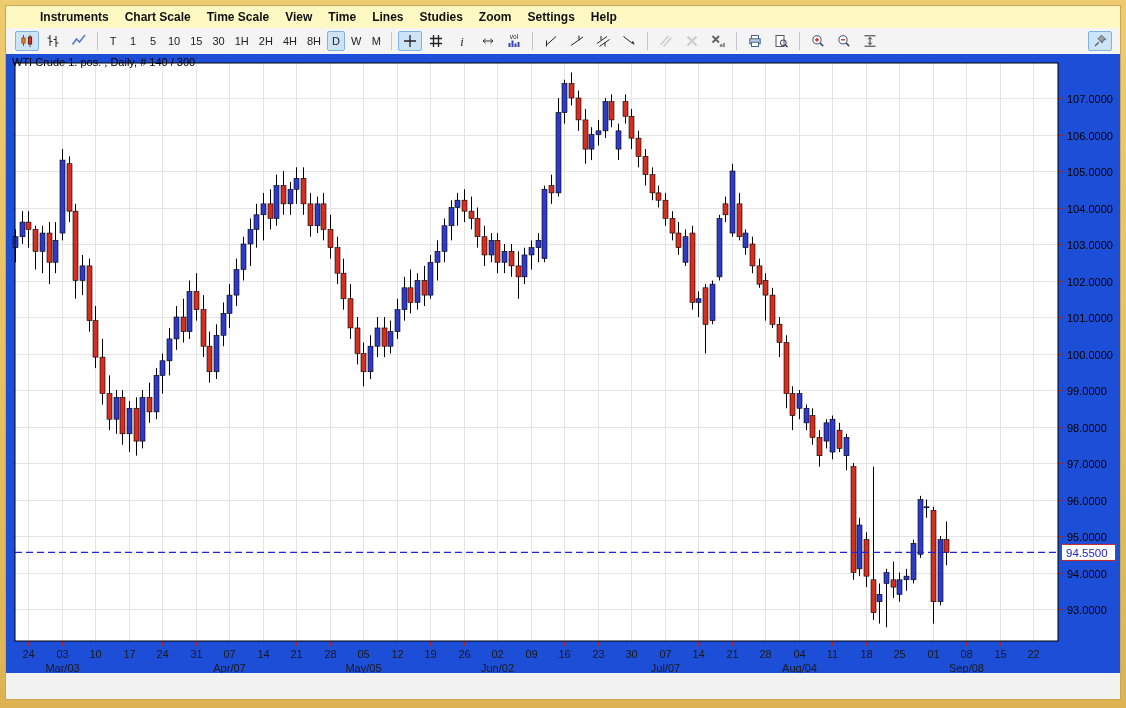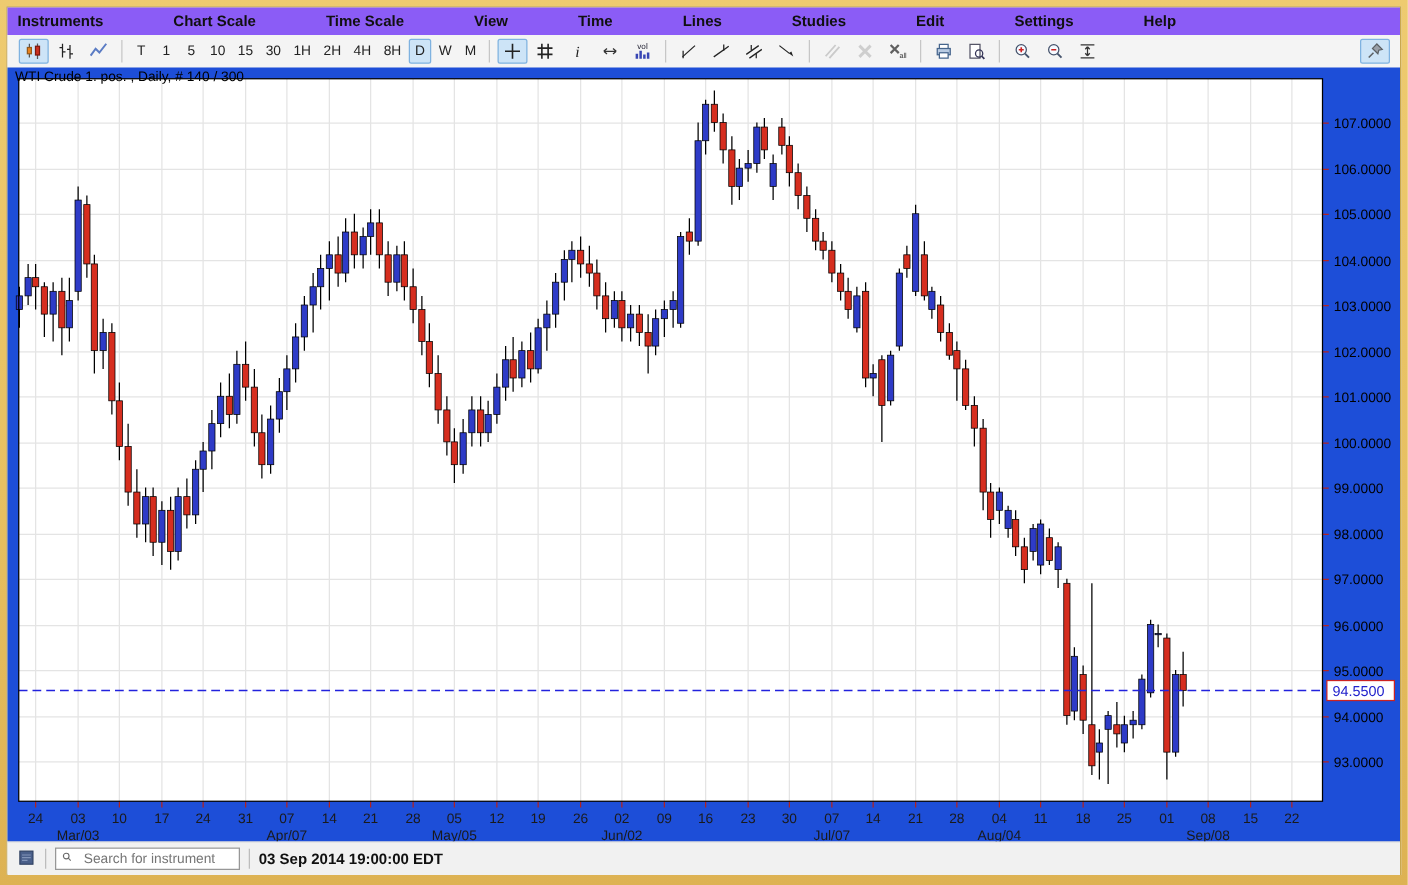--- a/index.html
+++ b/index.html
@@ -9,21 +9,21 @@
     font-family:"Liberation Sans",sans-serif;
     background:linear-gradient(180deg,#eecb70 0%,#e7c061 55%,#ddb253 100%);
     overflow:hidden;
   }
   .window{
     width:1116px;height:695px;background:#f2f2f2;
     display:flex;flex-direction:column;
     border:1px solid #c9a84f;box-sizing:border-box;
   }
   
-  .menubar{height:22px;display:flex;align-items:center;background:#8b5cf6;flex:none;gap:40px;}
+  .menubar{height:22px;display:flex;align-items:center;padding-left:26px;background:#fef9c3;flex:none;}
   .menu-item{font-weight:bold;font-size:12px;color:#101010;padding:2px 8px;white-space:nowrap;cursor:default;}
   
   .toolbar{height:26px;display:flex;align-items:center;padding-left:8px;background:#f4f4f4;flex:none;position:relative;}
   .tbtn{
     min-width:18px;height:20px;display:inline-flex;align-items:center;justify-content:center;
     border:1px solid transparent;border-radius:2px;font-size:11px;color:#222;
     padding:0 3px;margin:0 1px;box-sizing:border-box;cursor:default;white-space:nowrap;
   }
   .tbtn.selected{background:#cde4f7;border-color:#7fb2e0;}
   .tbtn.disabled{opacity:.45;}
@@ -45,21 +45,21 @@
 
 <div class="window">
   <div class="menubar" id="menubar">
       <div class="menu-item">Instruments</div>
       <div class="menu-item">Chart Scale</div>
       <div class="menu-item">Time Scale</div>
       <div class="menu-item">View</div>
       <div class="menu-item">Time</div>
       <div class="menu-item">Lines</div>
       <div class="menu-item">Studies</div>
-      <div class="menu-item">Edit</div>
+      <div class="menu-item">Zoom</div>
       <div class="menu-item">Settings</div>
       <div class="menu-item">Help</div>
     </div>
   <div class="toolbar" id="toolbar">
       <div class="tbtn selected">
         <span>
           <svg width="16" height="16" viewBox="0 0 16 16" style="display:block">
             <path d="M4.5 2v3.2M4.5 10v3" stroke="#555"></path>
             <rect x="2.9" y="5" width="3.2" height="5" fill="#e8821e" stroke="#96591a"></rect>
             <path d="M11 1.8v2.4M11 11v3.2" stroke="#555"></path>
@@ -673,34 +673,13 @@
           <rect x="932" y="485.6499999999998" width="5" height="62.05000000000001" fill="#2e3bc7" stroke="#000" stroke-width="0.6"></rect>
           <line x1="940.5" y1="467.3999999999998" x2="940.5" y2="511.1999999999999" stroke="#000000" stroke-width="1"></line>
           <rect x="938" y="485.6499999999998" width="5" height="12.775000000000318" fill="#d62e1f" stroke="#000" stroke-width="0.6"></rect>
           <line x1="9" y1="498.4250000000001" x2="1052" y2="498.4250000000001" stroke="#2222dd" stroke-width="1.2" stroke-dasharray="7 4"></line>
           <rect x="9" y="9" width="1043" height="578" fill="none" stroke="#000" stroke-width="1"></rect>
           <rect x="1055.5" y="490.4250000000001" width="54" height="16" fill="#fff" stroke="#cc2222" stroke-width="1"></rect>
           <text x="1060" y="502.9250000000001" font-size="11.5" fill="#2222cc" font-family="Liberation Sans,sans-serif">94.5500</text>
         </g>
       </svg>
   </div>
-  <div class="statusbar">
-    <span id="instrument-list-icon">
-        <svg width="14" height="14" viewBox="0 0 16 16" style="display:block">
-          <rect x="1" y="1" width="12" height="12" fill="#4a5f8a" stroke="#2e3f60"></rect>
-          <path d="M3 4.5h8M3 7h8M3 9.5h5" stroke="#8294b8"></path>
-        </svg>
-      </span>
-    <span class="ssep"></span>
-    <span class="search-box">
-      <span id="search-icon">
-          <svg width="12" height="12" viewBox="0 0 16 16" style="display:block">
-            <circle cx="5.3" cy="5.1" r="3" fill="none" stroke="#6a6a6a" stroke-width="1.2"></circle>
-            <path d="M7.5 7.3l2.6 2.6" stroke="#6a6a6a" stroke-width="1.2"></path>
-            <path d="M4 10.8h.01M5.6 10.8h.01M7.2 10.8h.01" stroke="#8a8a8a" stroke-width="1.2"></path>
-          </svg>
-        </span>
-      <input type="text" placeholder="Search for instrument" style="">
-    </span>
-    <span class="ssep"></span>
-    <span class="timestamp">03 Sep 2014 19:00:00 EDT</span>
-  </div>
 </div>
 
 </body></html>

